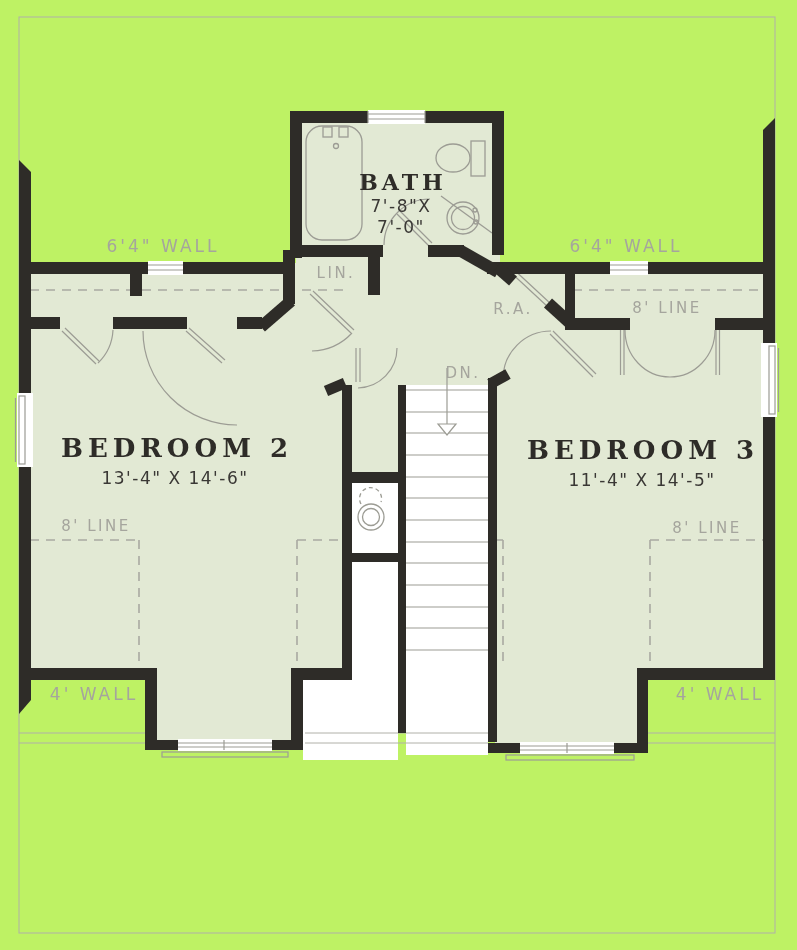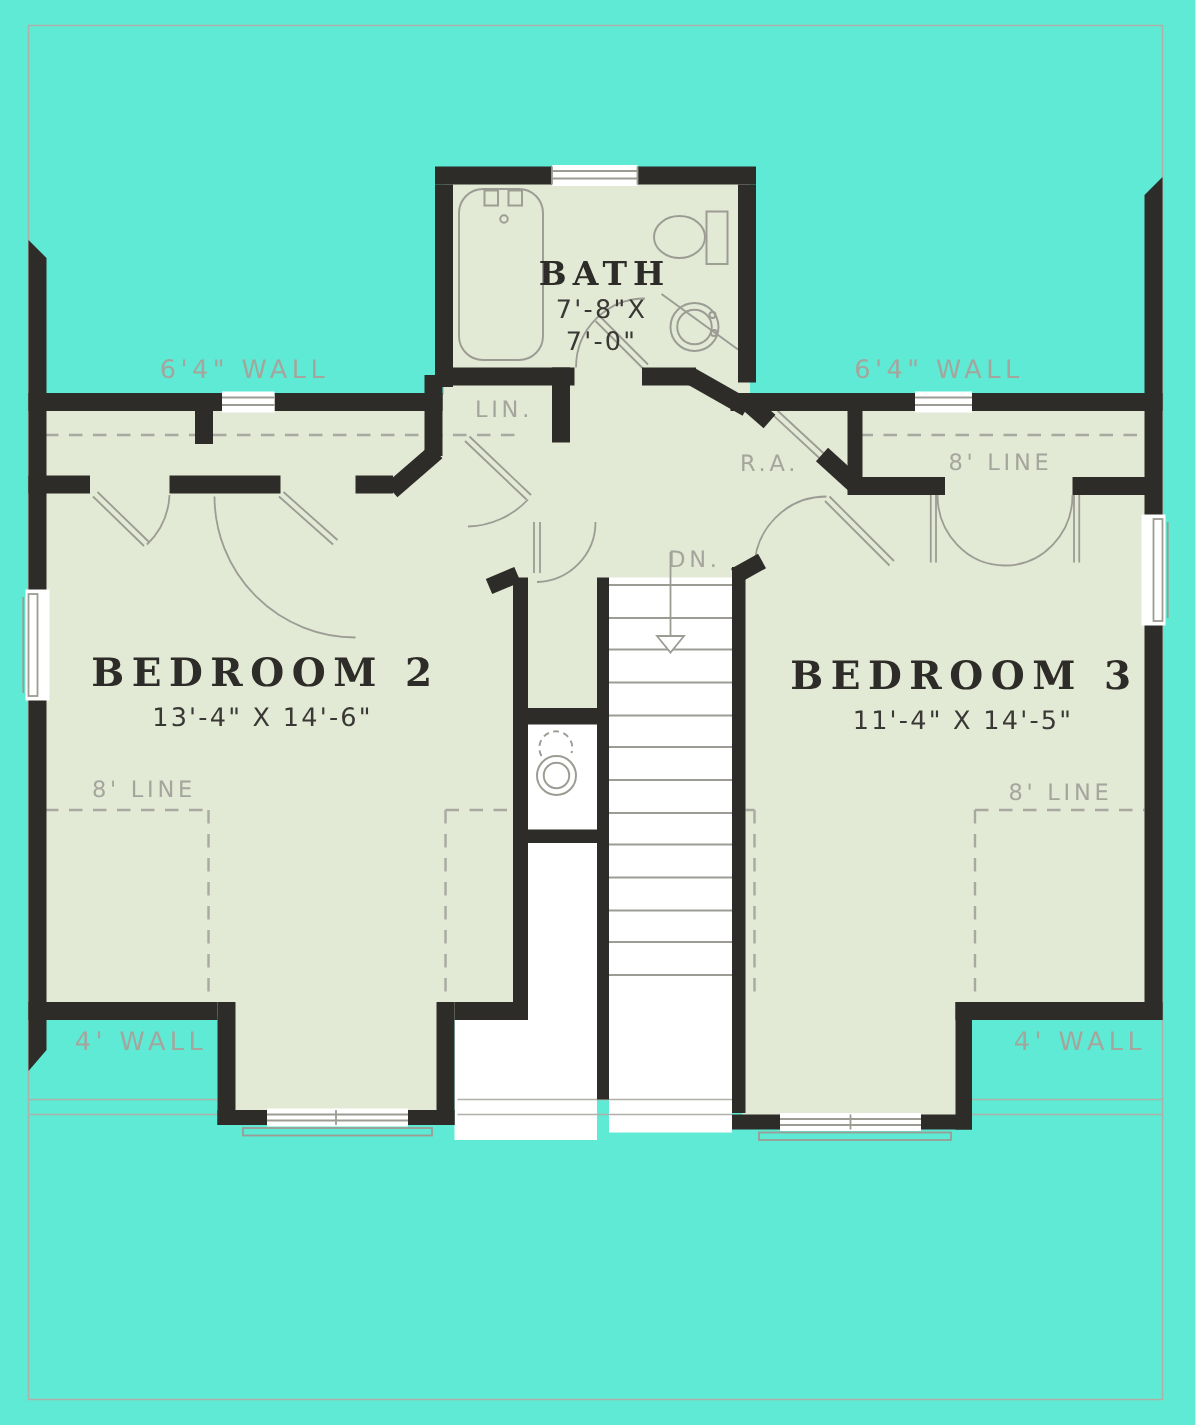--- a/index.html
+++ b/index.html
@@ -1,16 +1,16 @@
 <!DOCTYPE html>
 <html><head>
 <meta charset="utf-8">
 <style>
   html,body{margin:0;padding:0;background:#ffffff;}
-  .page{width:797px;height:950px;position:relative;background:#5eead4;overflow:hidden;}
+  .page{width:797px;height:950px;position:relative;background:#bef264;overflow:hidden;}
   svg{display:block;}
   
   .thin{stroke:#9c9c94;stroke-width:1.2;fill:none;}
   .thin2{stroke:#b0b0a8;stroke-width:1;fill:none;}
   .dash{stroke:#a9a9a1;stroke-width:1.6;fill:none;stroke-dasharray:9 7;}
   .wall{fill:#2e2c28;}
   .wline{stroke:#2e2c28;stroke-width:12;fill:none;}
   .wline11{stroke:#2e2c28;stroke-width:11;fill:none;}
   .white{fill:#ffffff;}
   .green{fill:#e2e9d4;}

